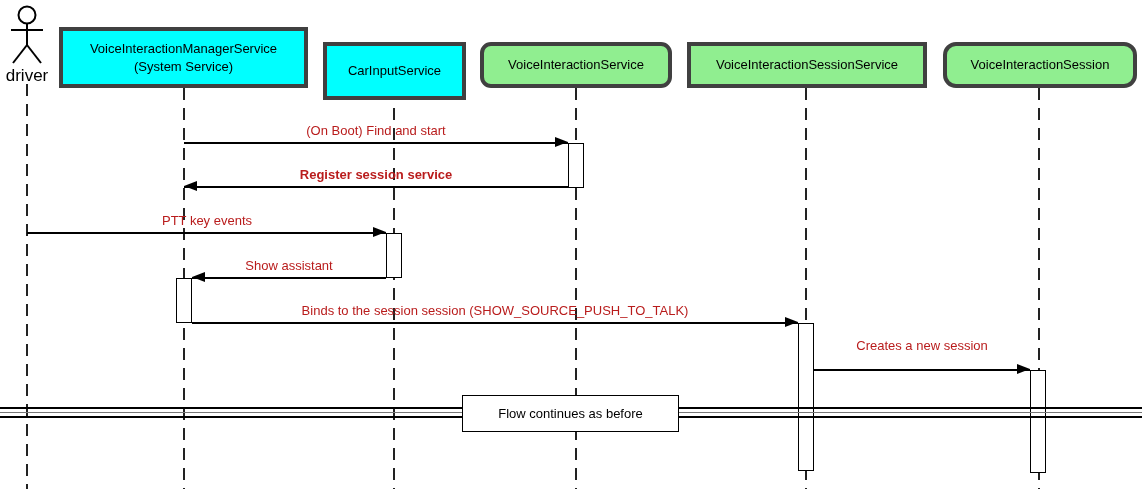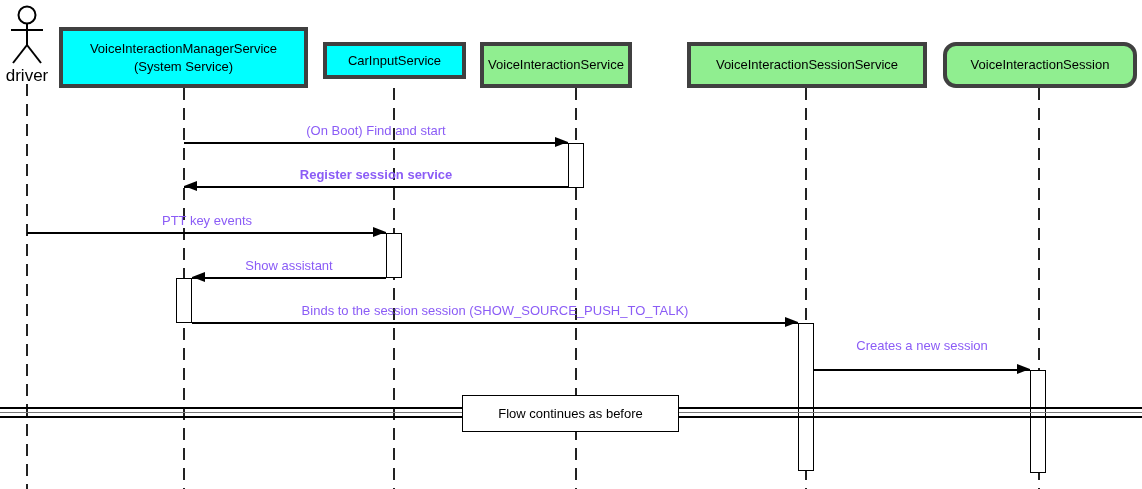--- a/index.html
+++ b/index.html
@@ -43,21 +43,21 @@
     position: absolute;
     height: 2px;
     background: #000;
     z-index: 2;
   }
   .msg-label {
     position: absolute;
     transform: translateX(-50%);
     white-space: nowrap;
     font-size: 13px;
-    color: #8b5cf6;
+    color: #b91c1c;
     z-index: 2;
   }
   .arrow-r {
     position: absolute;
     width: 0; height: 0;
     border-top: 5.5px solid transparent;
     border-bottom: 5.5px solid transparent;
     border-left: 13px solid #000;
     z-index: 3;
   }
@@ -112,24 +112,24 @@
   <div class="lifeline" style="left:183px; top:88px; height:401px;"></div>
   <div class="lifeline" style="left:393px; top:88px; height:401px;"></div>
   <div class="lifeline" style="left:575px; top:88px; height:401px;"></div>
   <div class="lifeline" style="left:805px; top:88px; height:401px;"></div>
   <div class="lifeline" style="left:1038px;top:88px; height:401px;"></div>
 
   <div class="pbox" style="left: 59px; top: 27px; width: 249px; height: 61px; background: rgb(0, 255, 255);">
     <span>VoiceInteractionManagerService</span>
     <span>(System Service)</span>
   </div>
-  <div class="pbox" style="left: 323px; top: 42px; width: 143px; height: 37px; background: rgb(0, 255, 255);">
+  <div class="pbox" style="left: 323px; top: 42px; width: 143px; height: 58px; background: rgb(0, 255, 255);">
     <span>CarInputService</span>
   </div>
-  <div class="pbox" style="left: 480px; top: 42px; width: 152px; height: 46px; background: rgb(144, 238, 144);">
+  <div class="pbox" style="left: 480px; top: 42px; width: 192px; height: 46px; background: rgb(144, 238, 144); border-radius: 11px;">
     <span>VoiceInteractionService</span>
   </div>
   <div class="pbox" style="left: 687px; top: 42px; width: 240px; height: 46px; background: rgb(144, 238, 144);">
     <span>VoiceInteractionSessionService</span>
   </div>
   <div class="pbox" style="left: 943px; top: 42px; width: 194px; height: 46px; background: rgb(144, 238, 144); border-radius: 13px;">
     <span>VoiceInteractionSession</span>
   </div>
 
   <div class="act" style="left:568px;  top:143px; height:45px;"></div>

